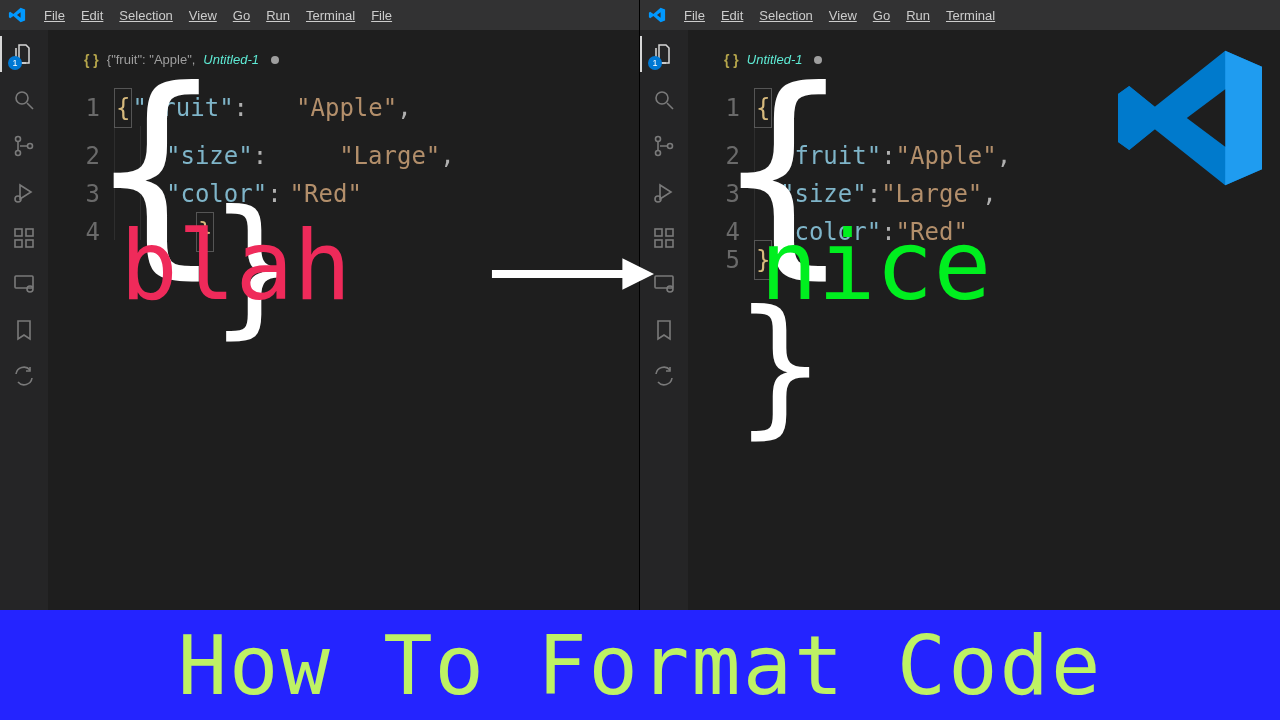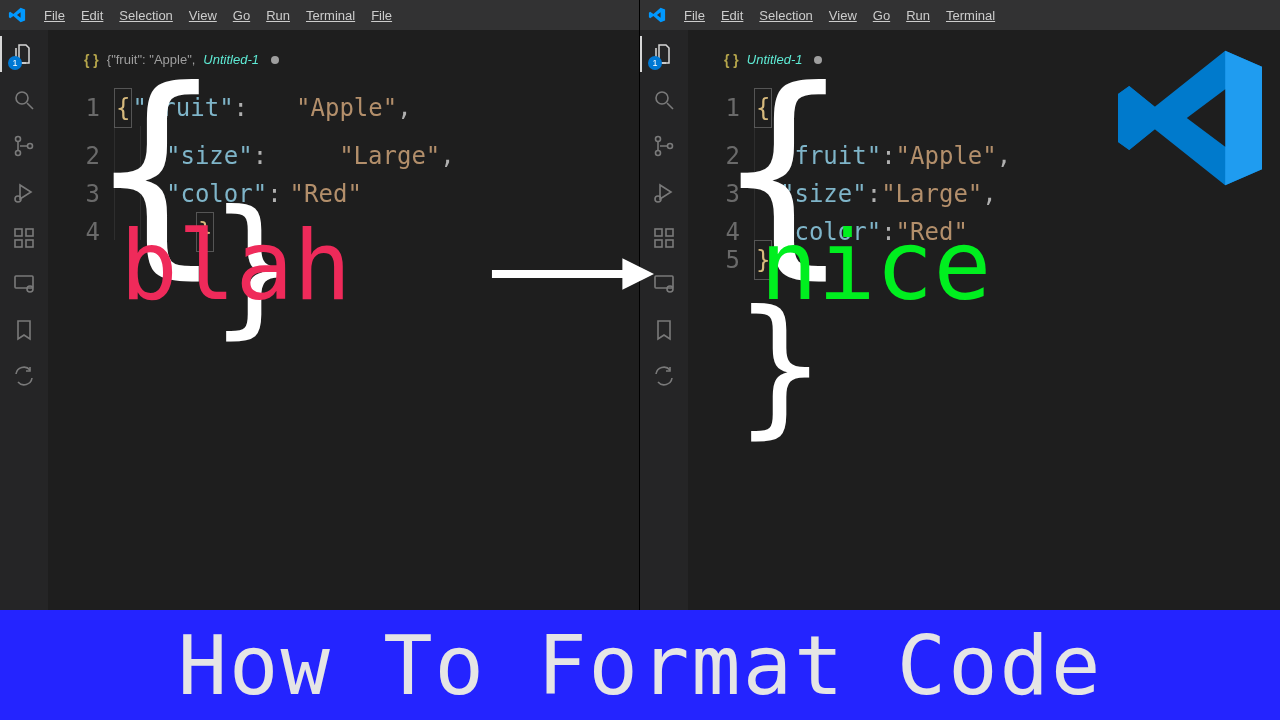--- a/index.html
+++ b/index.html
@@ -204,21 +204,21 @@
     left: 0; right: 0; bottom: 0;
     height: 110px;
     background: #2424ff;
     display: flex;
     align-items: center;
     justify-content: center;
   }
   .banner-text {
     font-family: Consolas, monospace;
     font-size: 82px;
-    color: #e5e5e5;
+    color: #bef264;
     letter-spacing: 2px;
   }
 </style>
 </head>
 <body>
 
 <div class="container">
 
   <div class="pane pane-left">
 

